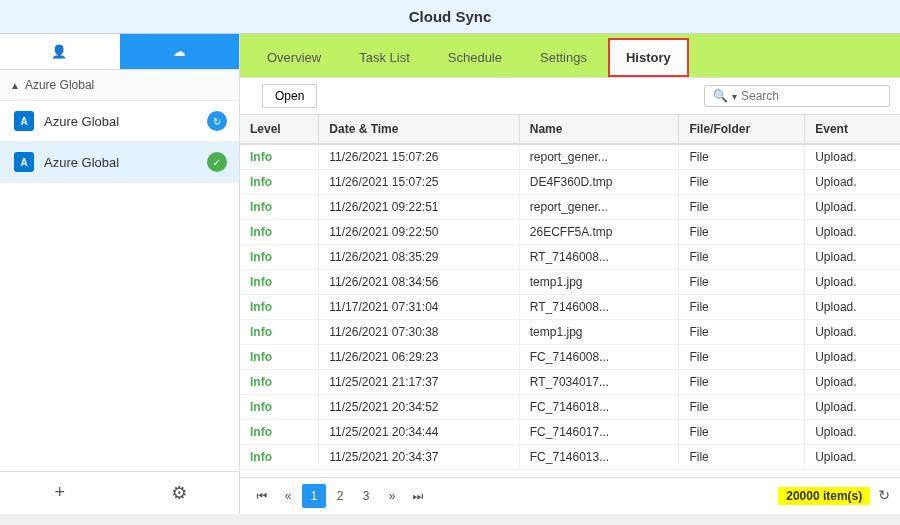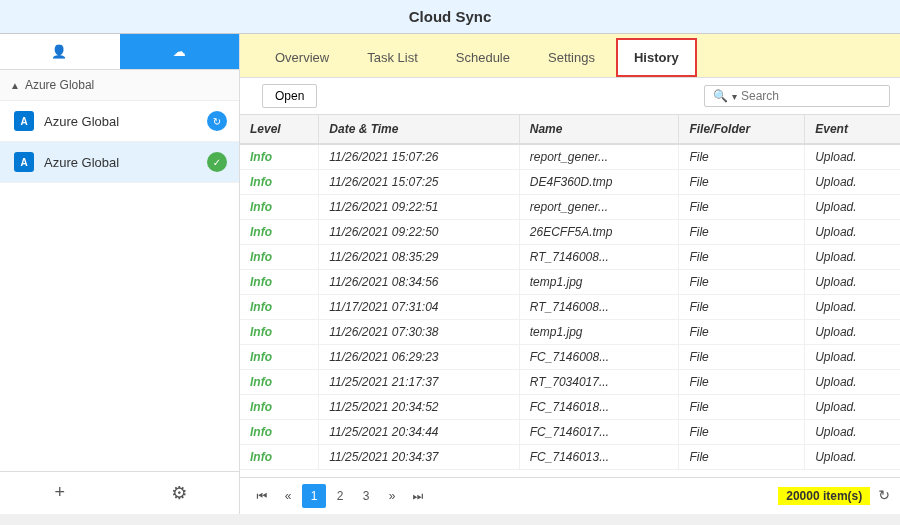--- a/index.html
+++ b/index.html
@@ -28,34 +28,34 @@
     .sidebar-item-badge { width: 20px; height: 20px; border-radius: 50%; display: flex; align-items: center; justify-content: center; font-size: 10px; }
     .badge-blue { background: #2196f3; color: white; }
     .badge-green { background: #4caf50; color: white; }
     .sidebar-footer { display: flex; border-top: 1px solid #ddd; margin-top: auto; }
     .sidebar-footer-btn { flex: 1; text-align: center; padding: 10px; cursor: pointer; font-size: 18px; color: #555; }
 
     
     .content { flex: 1; display: flex; flex-direction: column; background: #fff; }
 
     
-    .tabs-bar { display: flex; align-items: center; border-bottom: 1px solid #ddd; padding: 0 16px; background: #fef9c3; }
+    .tabs-bar { display: flex; align-items: center; border-bottom: 1px solid #ddd; padding: 0 8px; background: #bef264; }
     .tab { padding: 10px 16px; cursor: pointer; color: #555; font-size: 13px; border: 1px solid transparent; margin: 4px 2px 0; }
     .tab.active { border: 2px solid #e53935; color: #333; font-weight: bold; background: #fff; }
 
     
     .toolbar { display: flex; align-items: center; justify-content: space-between; padding: 6px 10px; border-bottom: 1px solid #ddd; background: #fff; }
     .toolbar-left { display: flex; align-items: center; gap: 6px; margin-left: 12px; }
     .toolbar-btn { padding: 4px 12px; border: 1px solid #ccc; background: #fff; cursor: pointer; font-size: 12px; border-radius: 2px; }
     .search-box { display: flex; align-items: center; border: 1px solid #ccc; padding: 3px 8px; border-radius: 2px; background: #fff; }
     .search-icon { color: #666; margin-right: 4px; font-size: 12px; }
     .search-input { border: none; outline: none; font-size: 12px; width: 140px; color: #0369a1; }
 
     
-    .table-container { flex: 1; overflow-y: auto; position: relative; font-style: italic; }
+    .table-container { flex: 1; overflow-y: auto; position: relative; }
     table { width: 100%; border-collapse: collapse; }
     thead tr { background: #f5f5f5; border-bottom: 2px solid #ddd; }
     th { padding: 7px 10px; text-align: left; font-weight: 600; color: #333; font-size: 12px; border-right: 1px solid #e0e0e0; }
     th:last-child { border-right: none; }
     td { padding: 5px 10px; border-bottom: 1px solid #f0f0f0; font-size: 12px; color: #333; border-right: 1px solid #f0f0f0; }
     td:last-child { border-right: none; }
     .level-info { color: #4caf50; font-weight: 600; }
 
     
     .pagination { display: flex; align-items: center; justify-content: space-between; padding: 6px 10px; border-top: 1px solid #ddd; background: #fff; }

